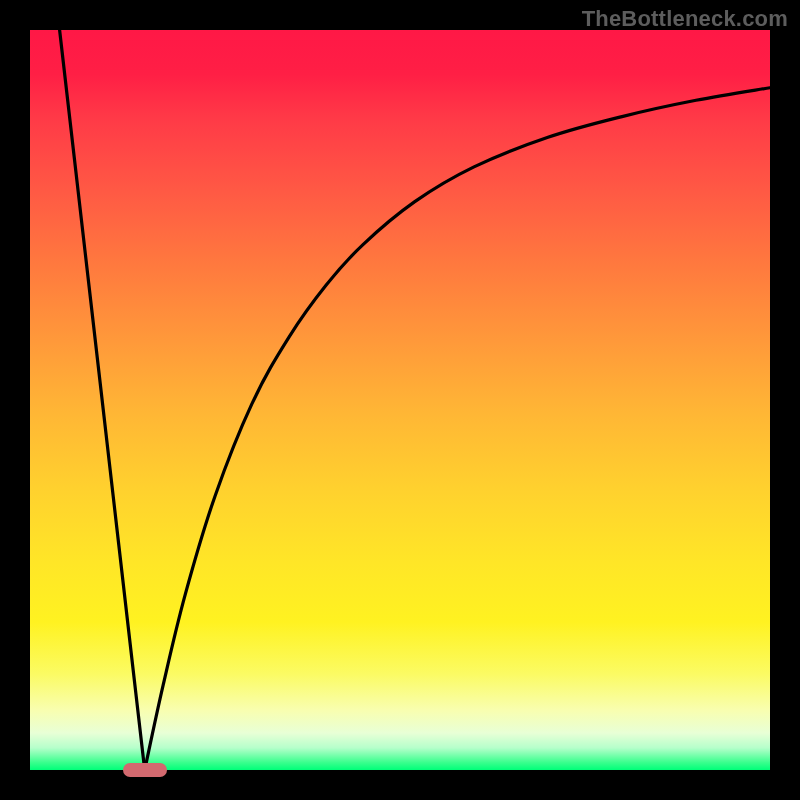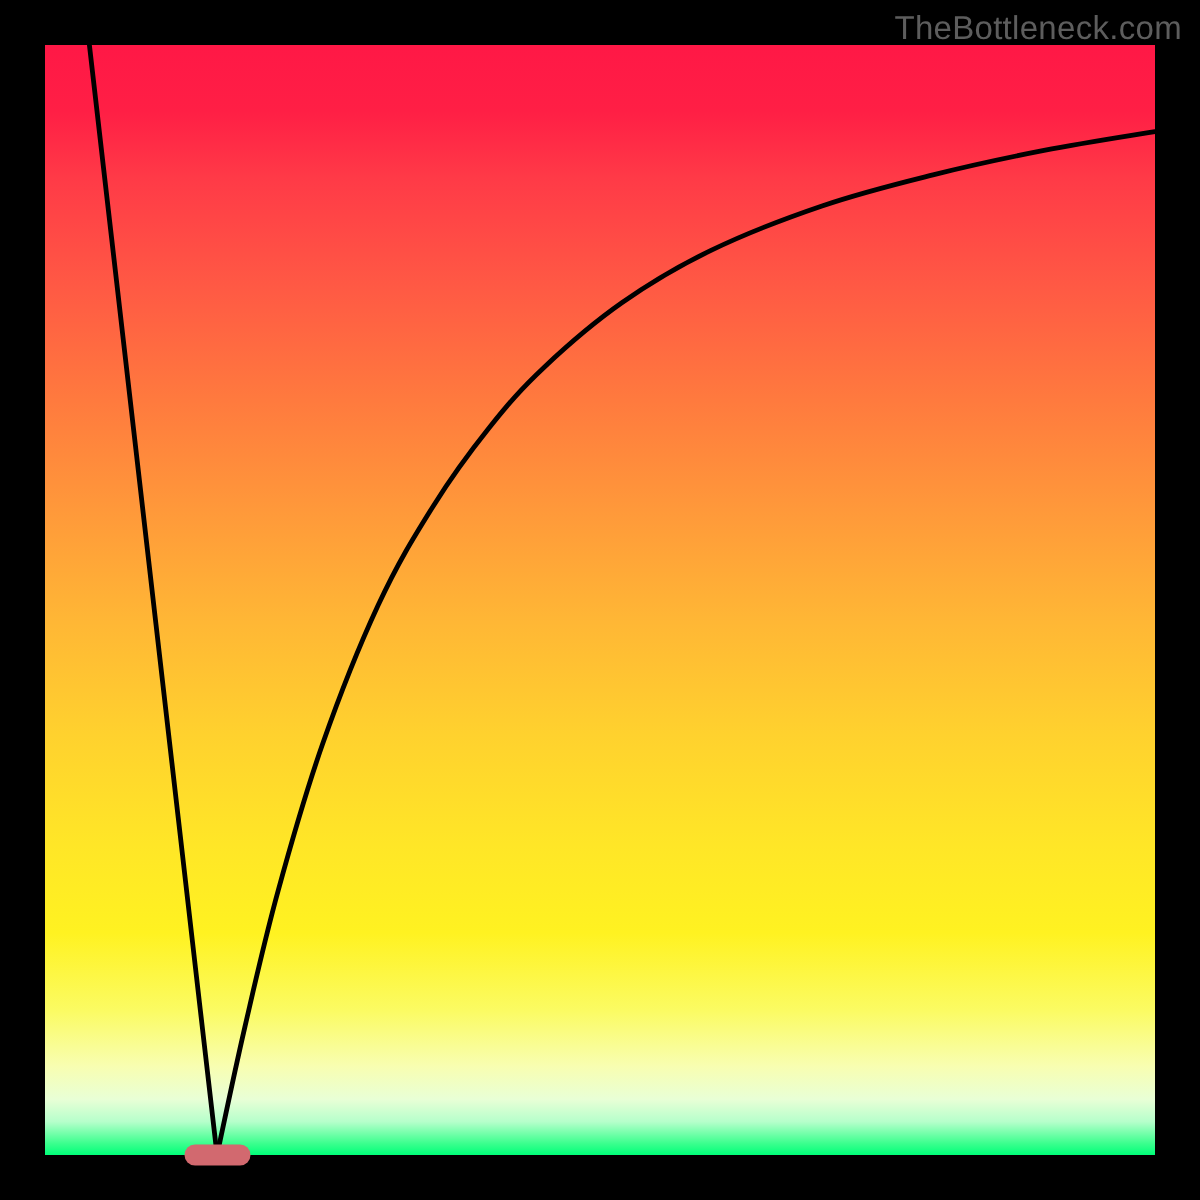--- a/index.html
+++ b/index.html
@@ -9,21 +9,21 @@
     width: 800px;
     height: 800px;
     background: #000;
   }
   .watermark {
     position: absolute;
     top: 6px;
     right: 12px;
     font-family: Arial, Helvetica, sans-serif;
     font-size: 22px;
-    font-weight: 400;
+    font-weight: 700;
     color: #5d5d5d;
     letter-spacing: 0.2px;
     z-index: 10;
   }
   .plot {
     position: absolute;
     left: 30px;
     top: 30px;
     width: 740px;
     height: 740px;

